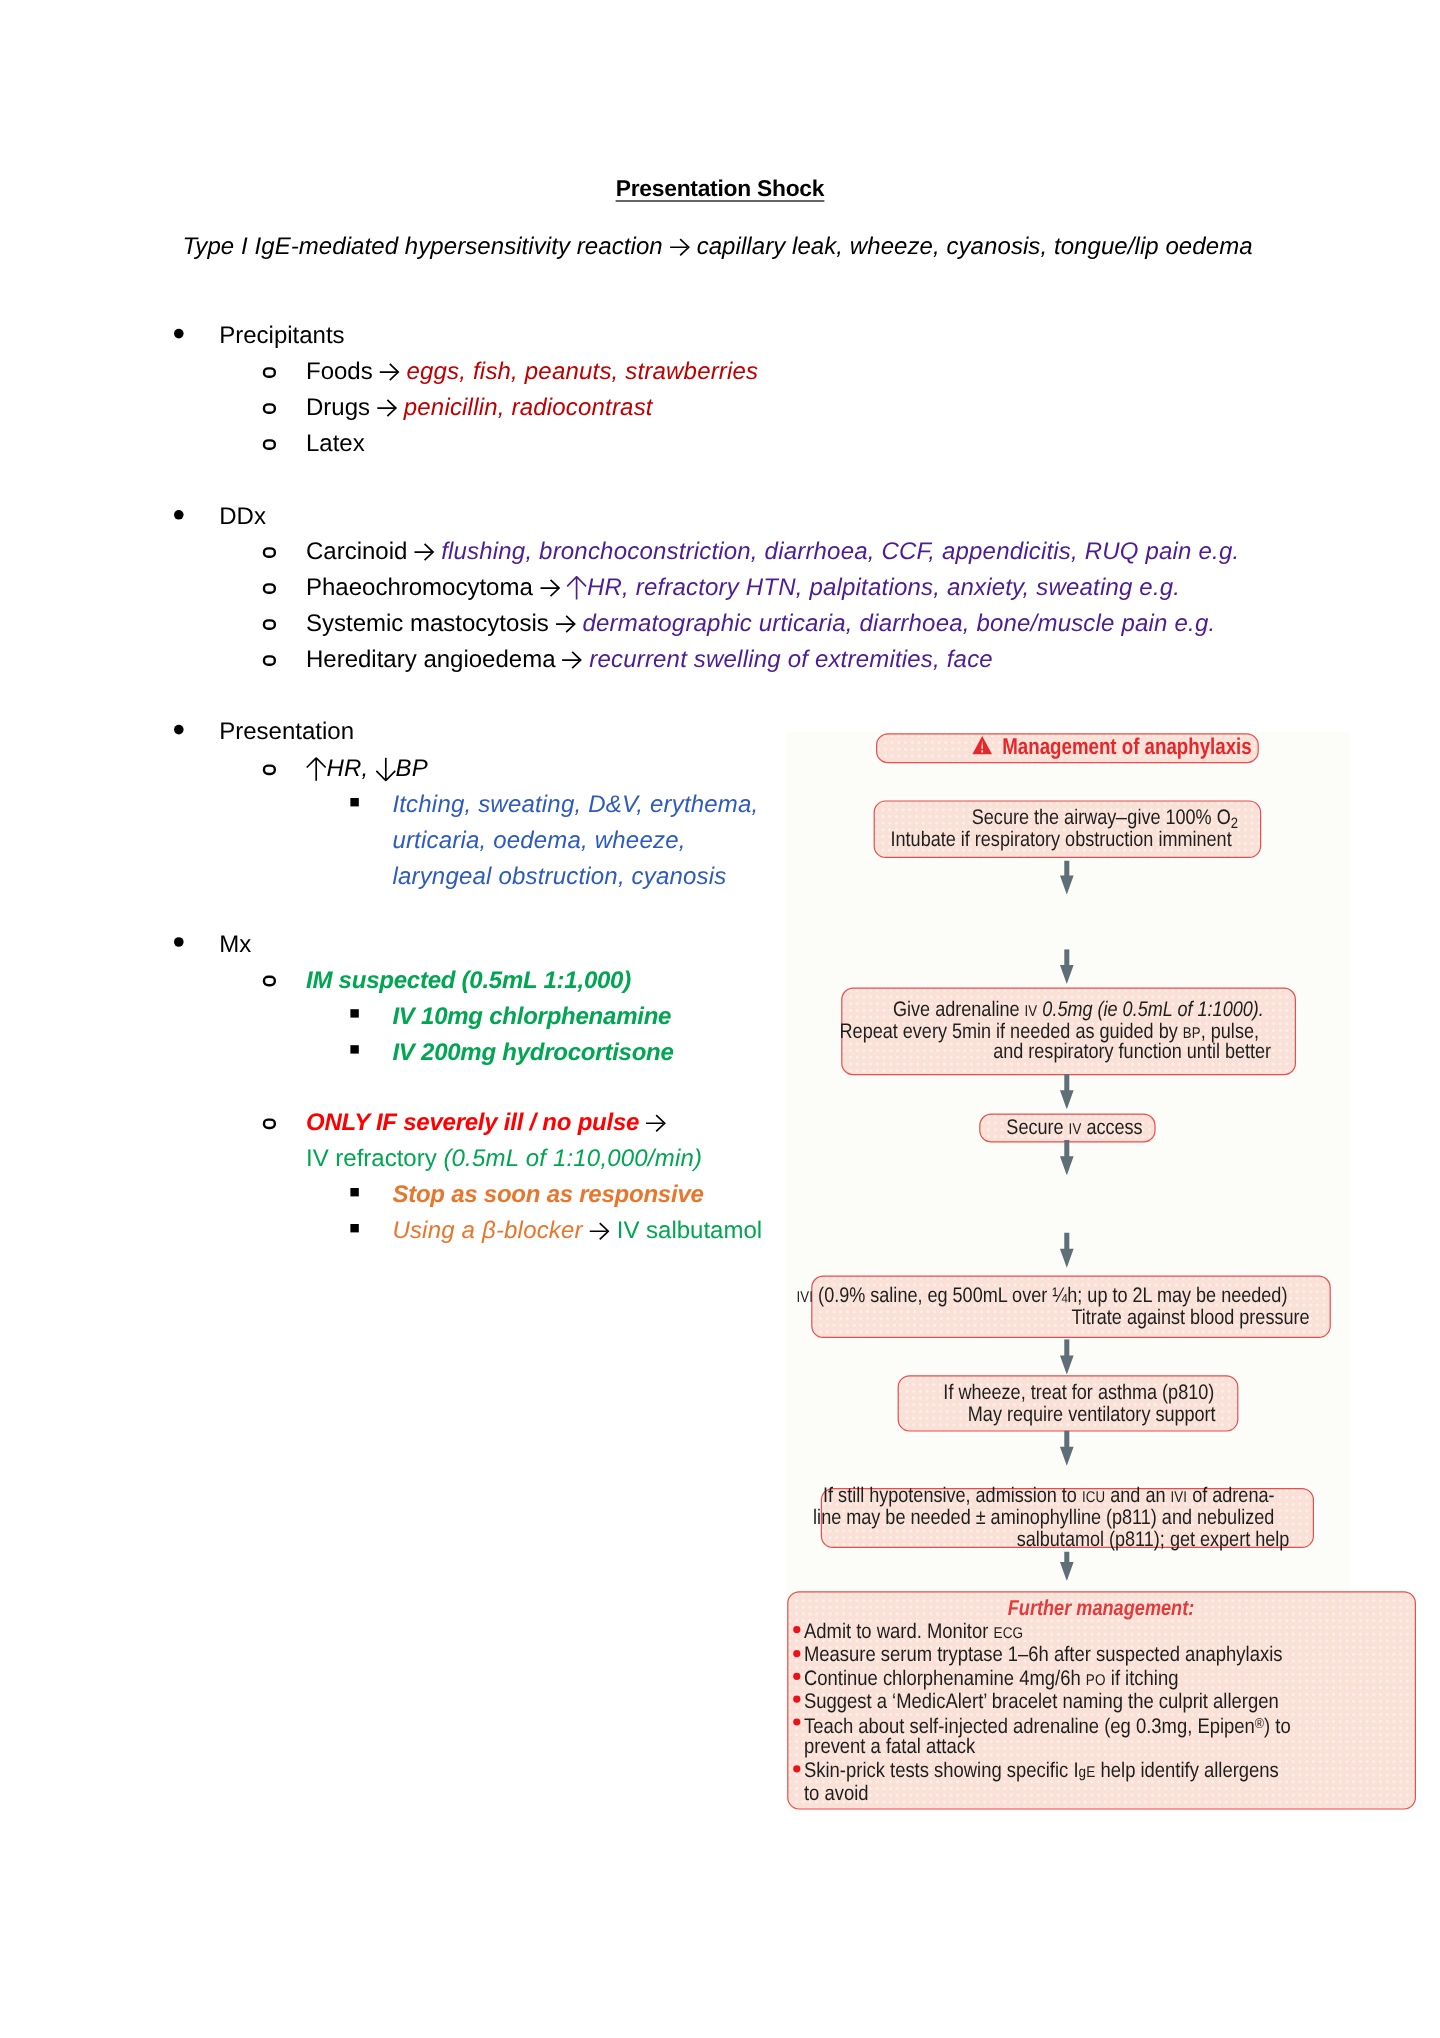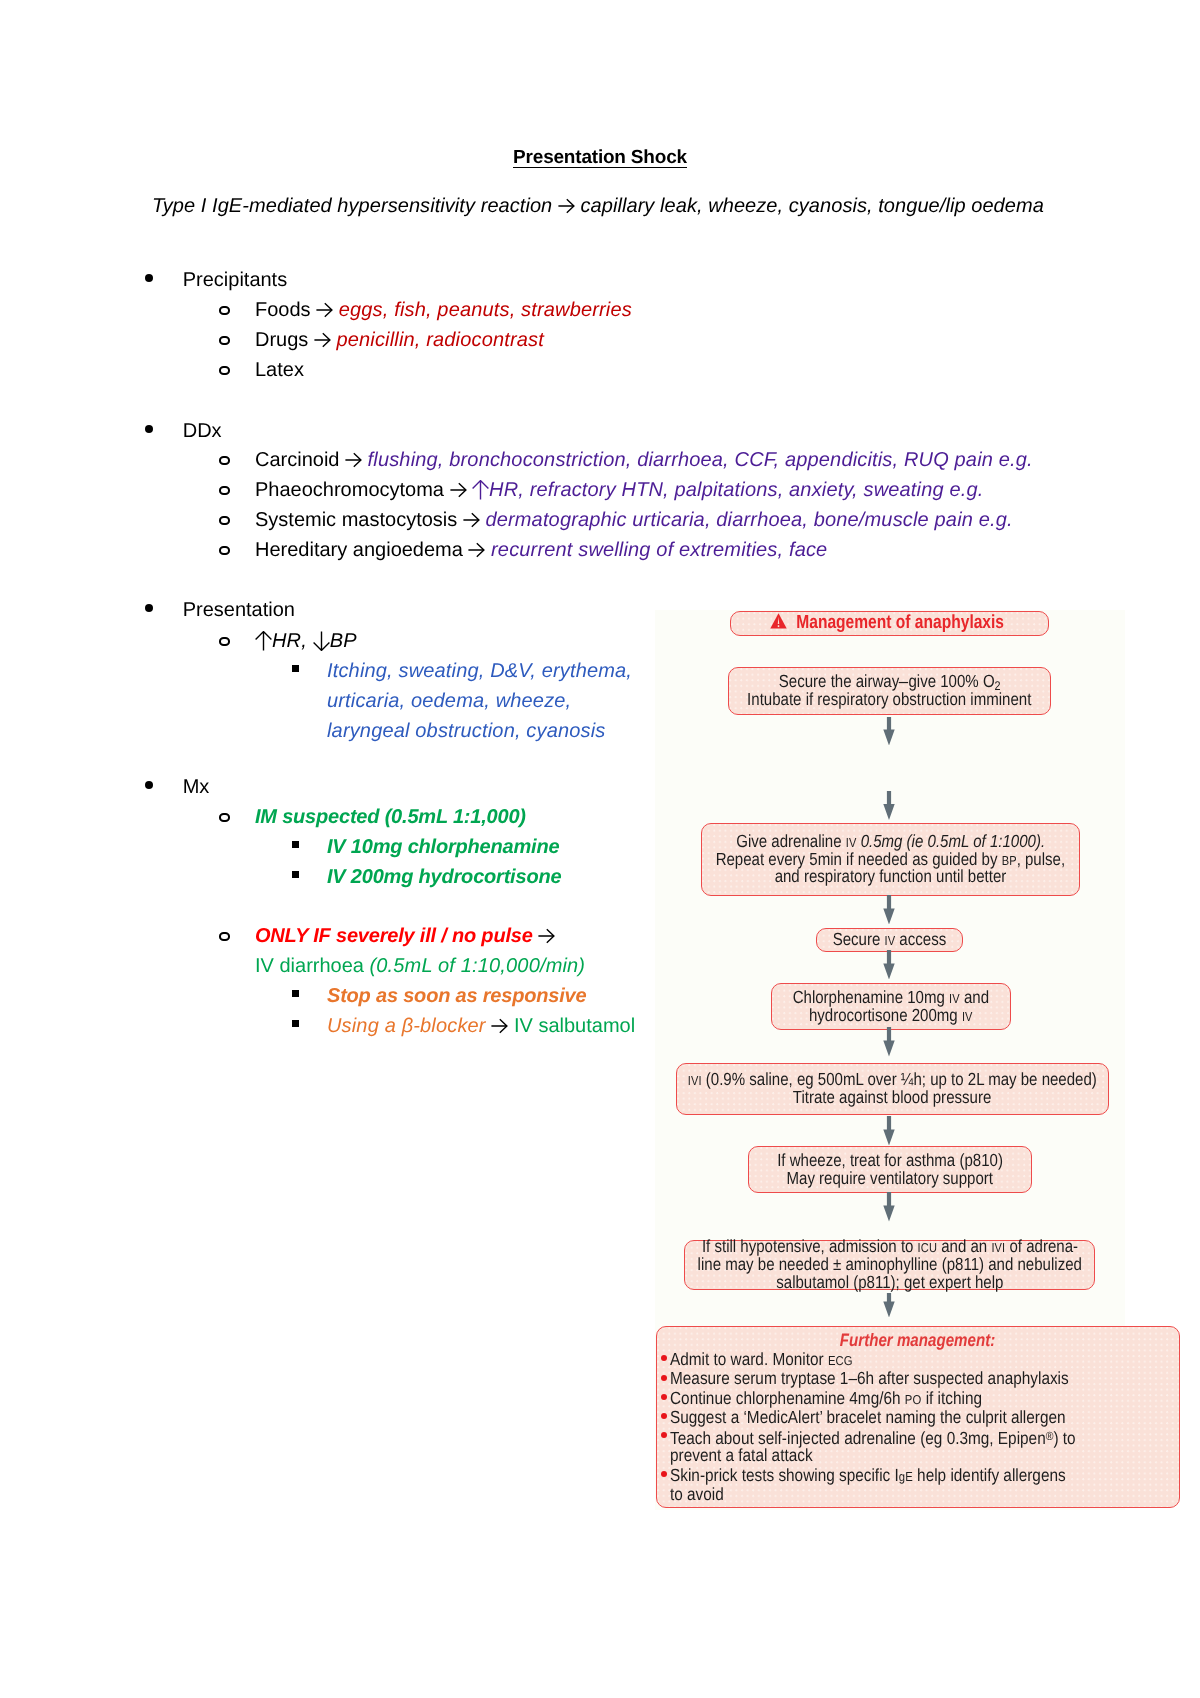--- a/index.html
+++ b/index.html
@@ -39,21 +39,21 @@
 
   
   .chart{position:absolute;left:655px;top:610px;width:470px;height:900px;
      background:#fcfdf8;}
   .fbox{position:absolute;background:#fae1d8;border:1.4px solid #ee4b4b;
      background-image:radial-gradient(circle at 1.2px 1.2px, rgba(255,252,249,.55) .8px, rgba(255,255,255,0) 1.3px);
      background-size:5.6px 5.6px;
      border-radius:10px;box-sizing:border-box;text-align:center;
      font-family:"Liberation Sans",sans-serif;color:#1d1d1d;
      font-size:17.6px;line-height:17.6px;
-     display:flex;flex-direction:column;align-items:center;justify-content:center;}
+     display:flex;flex-direction:column;align-items:flex-end;justify-content:center;}
   .fbox .ln{display:block;white-space:nowrap;transform:scaleX(.855);height:17.8px;}
   .fbox .ln span{line-height:17.8px;}
   .ftitle{color:#e8262a;font-weight:bold;font-size:19px;letter-spacing:0;
      display:inline-block;transform:scaleX(.82);transform-origin:left center;
      width:254px;margin-right:-46px;vertical-align:-1px;}
   .arrow{position:absolute;}
   .arrow svg{display:block;}
   .sc{font-size:.735em;letter-spacing:.15px;}
   .dsh{display:inline-block;transform:scaleX(.62);transform-origin:center;margin:0 -3.4px;}
   .ftm{color:#e23b3b;font-weight:bold;font-style:italic;font-size:18px;
@@ -176,21 +176,21 @@
       <span class="sq"></span>
       <span>IV 200mg hydrocortisone</span>
     </div>
     <div class="l2 it bd red2" style="left:255px;top:925px;color:#FF0000">
       <span class="omark" style="font-style:normal;color:#000">o</span>
       <span>ONLY IF severely ill / no pulse </span><span style="color:#000;font-style:normal;font-weight:normal;letter-spacing:0"><span><span class="rarr"><svg width="17" height="16" viewBox="0 0 17 16">
                 <path d="M0.4 8.05 H14.6 M8.8 1.3 L15.9 8.05 L8.8 14.8" stroke="currentColor" stroke-width="1.4" fill="none" stroke-linecap="butt"></path>
               </svg></span></span></span>
     </div>
     <div class="l2" style="left:255px;top:955px">
-      <span class="green">IV diarrhoea </span><span class="it green">(0.5mL of 1:10,000/min)</span>
+      <span class="green">IV refractory </span><span class="it green">(0.5mL of 1:10,000/min)</span>
     </div>
     <div class="l3 it bd orange" style="left:327px;top:985px">
       <span class="sq"></span>
       <span>Stop as soon as responsive</span>
     </div>
     <div class="l3" style="left:327px;top:1015px">
       <span class="sq"></span>
       <span class="it orange">Using a β-blocker </span><span style="color:#000"><span><span class="rarr"><svg width="17" height="16" viewBox="0 0 17 16">
                 <path d="M0.4 8.05 H14.6 M8.8 1.3 L15.9 8.05 L8.8 14.8" stroke="currentColor" stroke-width="1.4" fill="none" stroke-linecap="butt"></path>
               </svg></span></span></span><span class="green"> IV salbutamol</span>
@@ -210,24 +210,20 @@
         <span class="ln"><span>Intubate if respiratory obstruction imminent</span></span>
       </div>
       <div class="fbox" style="left:46px;top:213px;width:379px;height:73px">
         <span class="ln"><span>Give adrenaline </span><span class="sc">IV</span><span> </span><span style="font-style: italic;">0.5mg (ie 0.5mL of 1:1000).</span></span>
         <span class="ln"><span>Repeat every 5min if needed as guided by </span><span class="sc">BP</span><span>, pulse,</span></span>
         <span class="ln"><span>and respiratory function until better</span></span>
       </div>
       <div class="fbox" style="left:161px;top:318px;width:147px;height:24px">
         <span class="ln"><span>Secure </span><span class="sc">IV</span><span> access</span></span>
       </div>
-      <div class="fbox" style="left:116px;top:373px;width:240px;height:47px">
-        <span class="ln"><span>Chlorphenamine 10mg </span><span class="sc">IV</span><span> and</span></span>
-        <span class="ln"><span>hydrocortisone 200mg </span><span class="sc">IV</span></span>
-      </div>
       <div class="fbox" style="left:21px;top:453px;width:433px;height:52px">
         <span class="ln"><span class="sc">IVI</span><span> (0.9% saline, eg 500mL over ¼h; up to 2L may be needed)</span></span>
         <span class="ln"><span>Titrate against blood pressure</span></span>
       </div>
       <div class="fbox" style="left:93px;top:536px;width:284px;height:47px">
         <span class="ln"><span>If wheeze, treat for asthma (p810)</span></span>
         <span class="ln"><span>May require ventilatory support</span></span>
       </div>
       <div class="fbox" style="left:29px;top:630px;width:411px;height:50px">
         <span class="ln"><span>If still hypotensive, admission to </span><span class="sc">ICU</span><span> and an </span><span class="sc">IVI</span><span> of adrena-</span></span>

